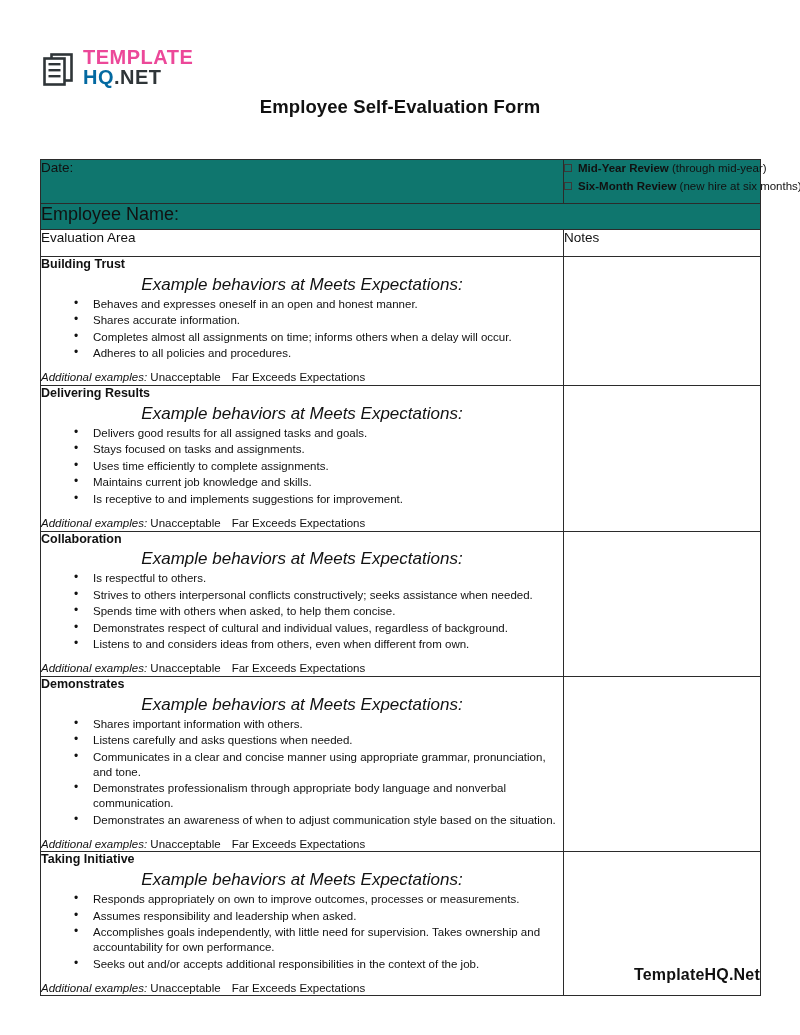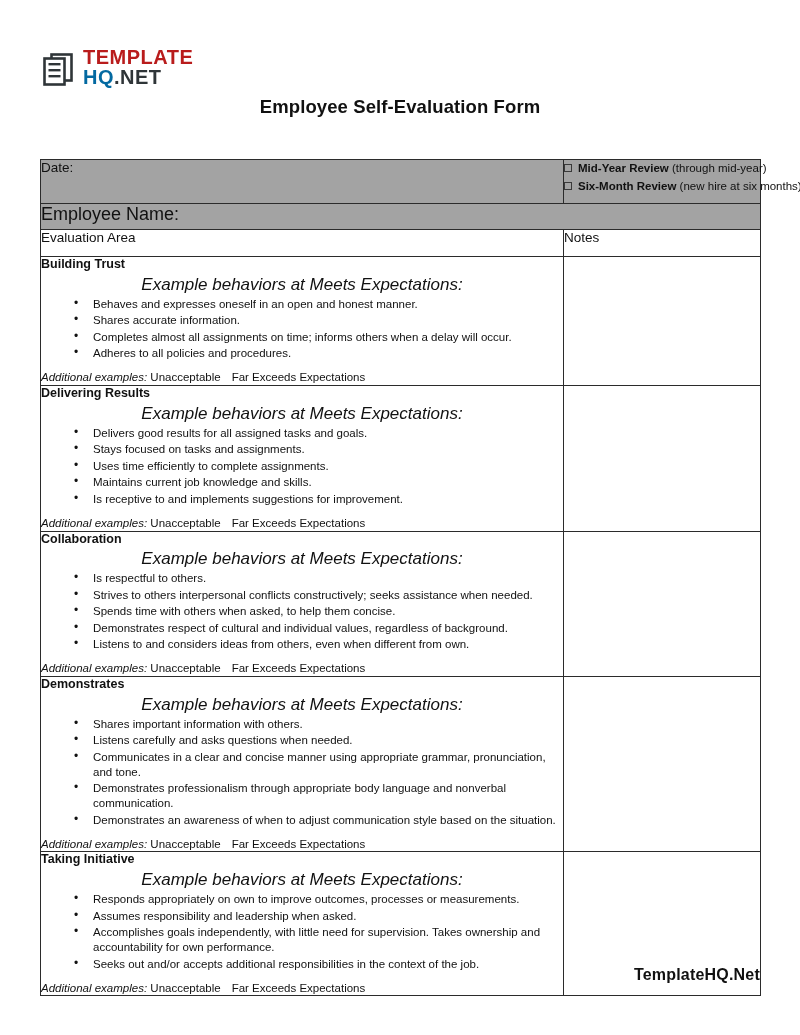--- a/index.html
+++ b/index.html
@@ -30,21 +30,21 @@
   .logo-icon { width: 38px; height: 38px; display: block; flex: none; }
   .logo-text {
     display: flex;
     flex-direction: column;
     line-height: 0.98;
     font-weight: bold;
     letter-spacing: 0.5px;
   }
   .logo-line1 {
     font-size: 20px;
-    color: #b91c1c;
+    color: #ec4899;
   }
   .logo-line2 {
     font-size: 20px;
     color: #2f3538;
   }
   .logo-hq { color: #0369a1; }
 
   
   .page-title {
     position: absolute;
@@ -66,21 +66,21 @@
     border-collapse: collapse;
     table-layout: fixed;
   }
   .form-table td, .form-table th {
     border: 1px solid #2b2b2b;
     padding: 0;
     vertical-align: top;
     font-weight: normal;
     text-align: left;
   }
-  .gray { background: #a3a3a3; }
+  .gray { background: #0f766e; }
 
   .cell-date {
     padding: 8px 10px 8px 9px;
     font-size: 13.5px;
     font-weight: bold;
     height: 44px;
   }
   .cell-reviews {
     padding: 7px 8px 7px 11px;
     font-size: 11.5px;

